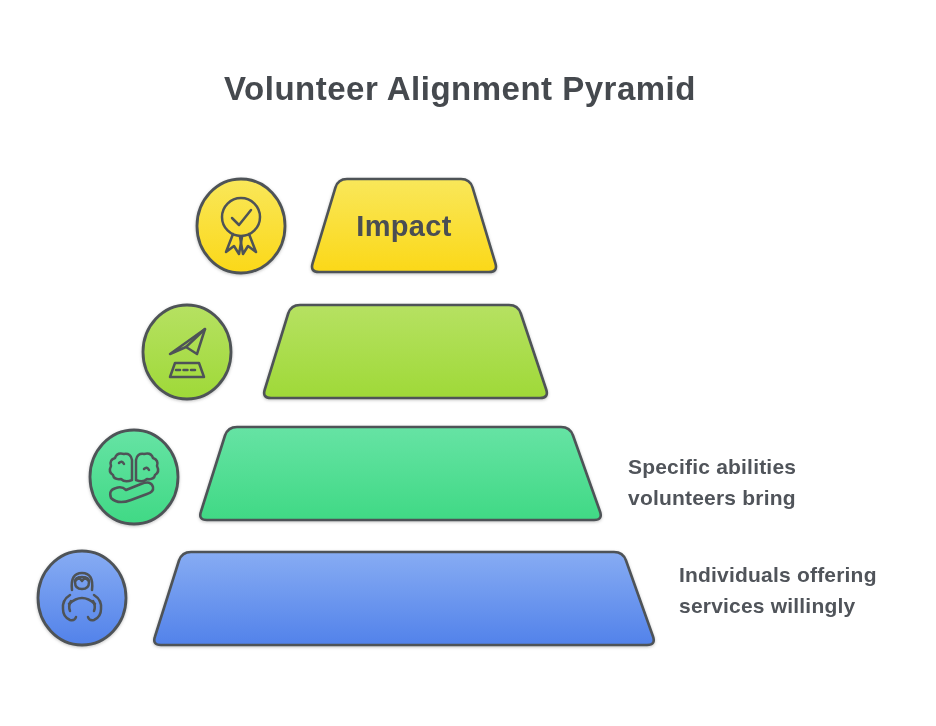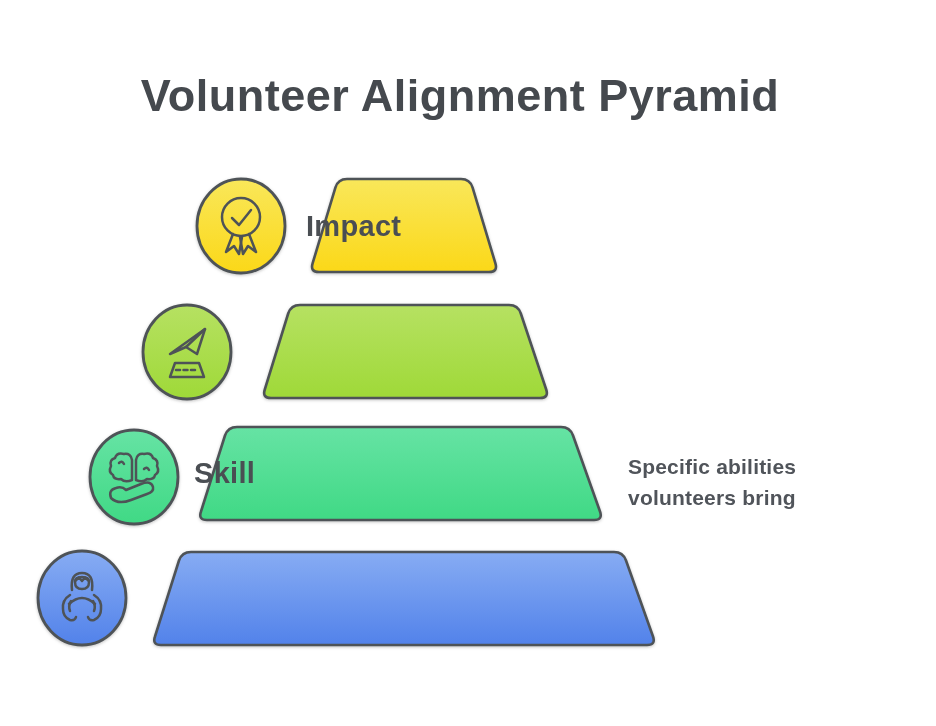--- a/index.html
+++ b/index.html
@@ -2,26 +2,26 @@
 <html><head>
 <meta charset="utf-8">
 <style>
   html,body{margin:0;padding:0;background:#ffffff;}
   #stage{
     position:relative;width:936px;height:726px;overflow:hidden;background:#ffffff;
     font-family:"Liberation Sans",sans-serif;
   }
   .title{
     position:absolute;left:0;top:70px;width:920px;text-align:center;
-    font-size:45px;font-weight:700;letter-spacing:.5px;color:#45494e;
+    font-size:33px;font-weight:700;letter-spacing:.5px;color:#45494e;
   }
   .abs{position:absolute;}
   svg.shape{overflow:visible;filter:drop-shadow(0 1px 1.5px rgba(40,40,40,.28));}
   .lvl-label{
-    position:absolute;text-align:left;font-size:29px;font-weight:700;
+    position:absolute;text-align:center;font-size:29px;font-weight:700;
     color:#4a4e53;line-height:29px;letter-spacing:.3px;
   }
   .lvl-desc{
     position:absolute;font-size:21px;font-weight:700;color:#50545a;
     line-height:31px;white-space:pre-line;letter-spacing:.2px;
   }
   .icon-stroke{fill:none;stroke-width:2.5;stroke-linecap:round;stroke-linejoin:round;}
 </style>
 </head>
 <body>
@@ -84,34 +84,35 @@
       <path d="M 46,53 L 46,33 Q 45,26 38,27 Q 31,25 29,31 Q 23,33 25,39 Q 22,45 27,48 Q 28,53 35,52 Q 39,56 46,53 Z"></path>
       <path d="M 50,53 L 50,33 Q 51,26 58,27 Q 65,25 67,31 Q 73,33 71,39 Q 74,45 69,48 Q 68,53 61,52 Q 57,56 50,53 Z"></path>
       <path d="M 33,36 Q 36,33 38,37"></path>
       <path d="M 58,42 Q 61,39 63,43"></path>
       <path d="M 25,71 Q 22,63 30,61 Q 36,59 40,63 L 55,57 Q 65,53 67,60 Q 68,65 61,67 L 45,73 Q 32,78 25,71 Z"></path>
     </g>
   </svg>
   <svg class="abs shape" style="left:194px;top:423px" width="413" height="101" viewBox="0 0 413 101">
     <path fill="url(#g3)" stroke-width="2.6" d="M 43,4 L 367,4 Q 376,4 379,12.5 L 406,88.5 Q 409,97 400,97 L 13,97 Q 4,97 7,88.5 L 31,12.5 Q 34,4 43,4 Z" stroke="#4e5357"></path>
   </svg>
-  <div class="lvl-label" style="left:194px;top:459px;width:413px">Skill</div>
   <div class="lvl-desc" style="left:628px;top:451px">Specific abilities
 volunteers bring</div>
 
   <svg class="abs shape" style="left:34px;top:548px" width="96" height="100" viewBox="0 0 96 100">
     <ellipse cx="48" cy="50" rx="44" ry="47" fill="url(#g4)" stroke-width="2.8" stroke="#4e5357"></ellipse>
     <g class="icon-stroke" stroke="#4e5357">
       <path d="M 38,42 Q 36,25 48,25 Q 60,25 58,42"></path>
       <path d="M 41,34 Q 41,29 48,29 Q 55,29 55,34 Q 55,41 48,41 Q 41,41 41,34 Z"></path>
       <path d="M 41,33 L 45,29.5 L 48,33 L 51,29.5 L 55,33"></path>
       <path d="M 35,56 Q 48,44 61,56"></path>
       <path d="M 36,47 Q 28,52 29,61 Q 29,69 36,72 Q 41,73 42,69"></path>
       <path d="M 37,53 Q 34,58 36,63"></path>
       <path d="M 60,47 Q 68,52 67,61 Q 67,69 60,72 Q 55,73 54,69"></path>
       <path d="M 59,53 Q 62,58 60,63"></path>
     </g>
   </svg>
   <svg class="abs shape" style="left:148px;top:548px" width="512" height="101" viewBox="0 0 512 101">
     <path fill="url(#g4)" stroke-width="2.6" d="M 43,4 L 466,4 Q 475,4 478,12.5 L 505,88.5 Q 508,97 499,97 L 13,97 Q 4,97 7,88.5 L 31,12.5 Q 34,4 43,4 Z" stroke="#4e5357"></path>
   </svg>
+  <div class="lvl-desc" style="left:679px;top:559px">Individuals offering
+services willingly</div>
 
 </div>
 
 </body></html>

